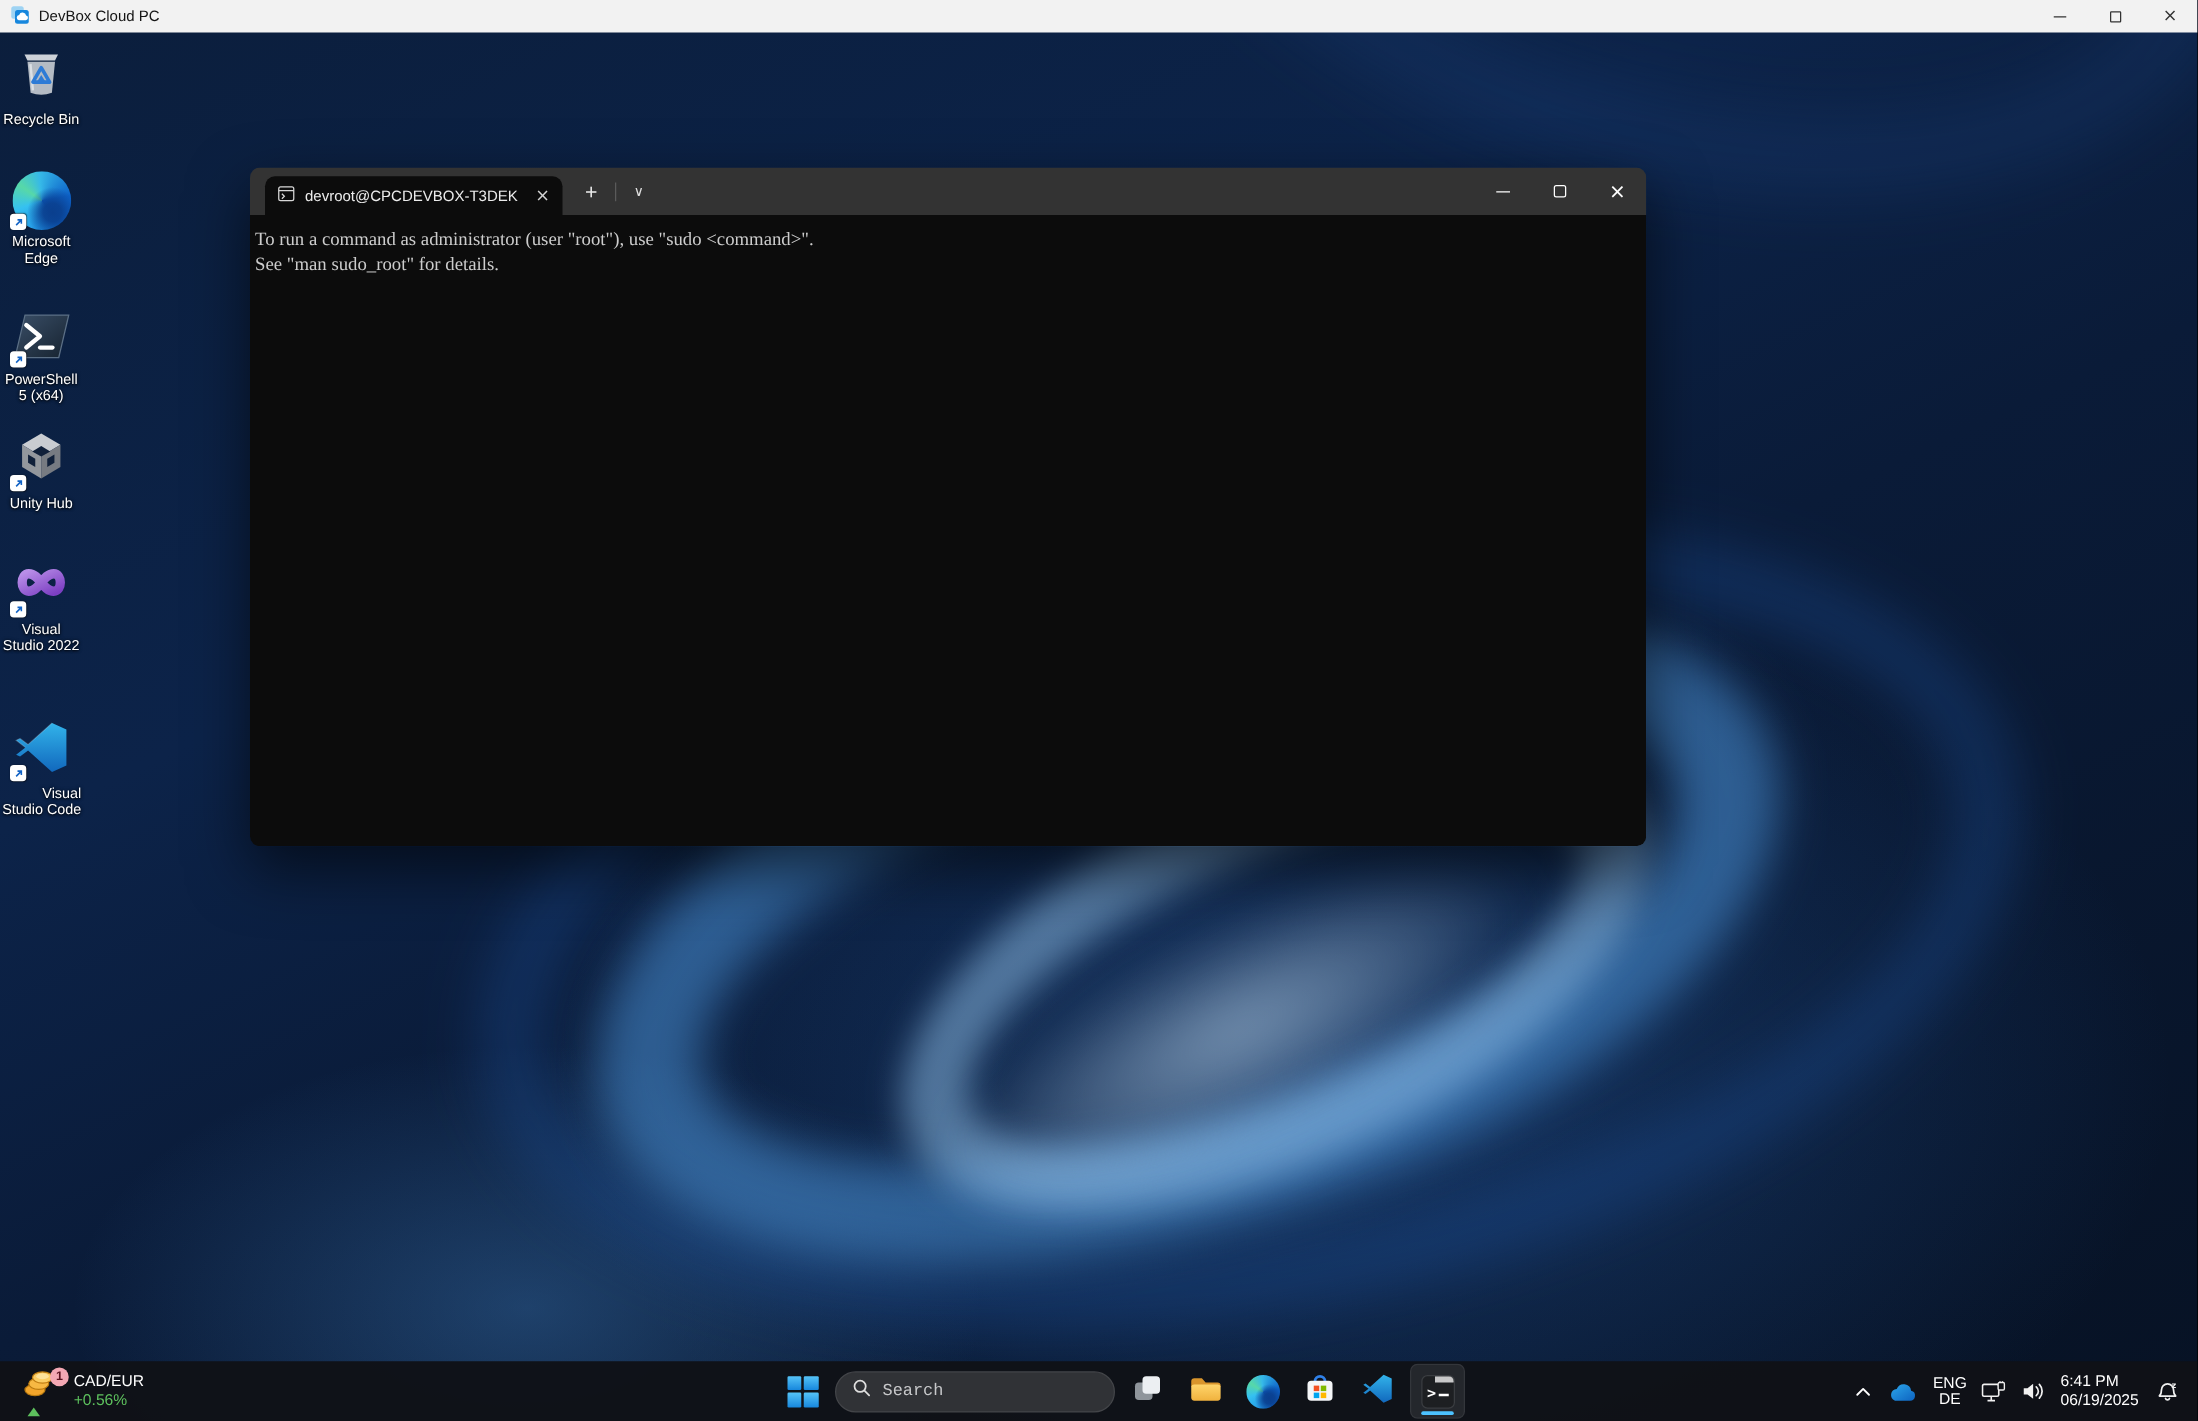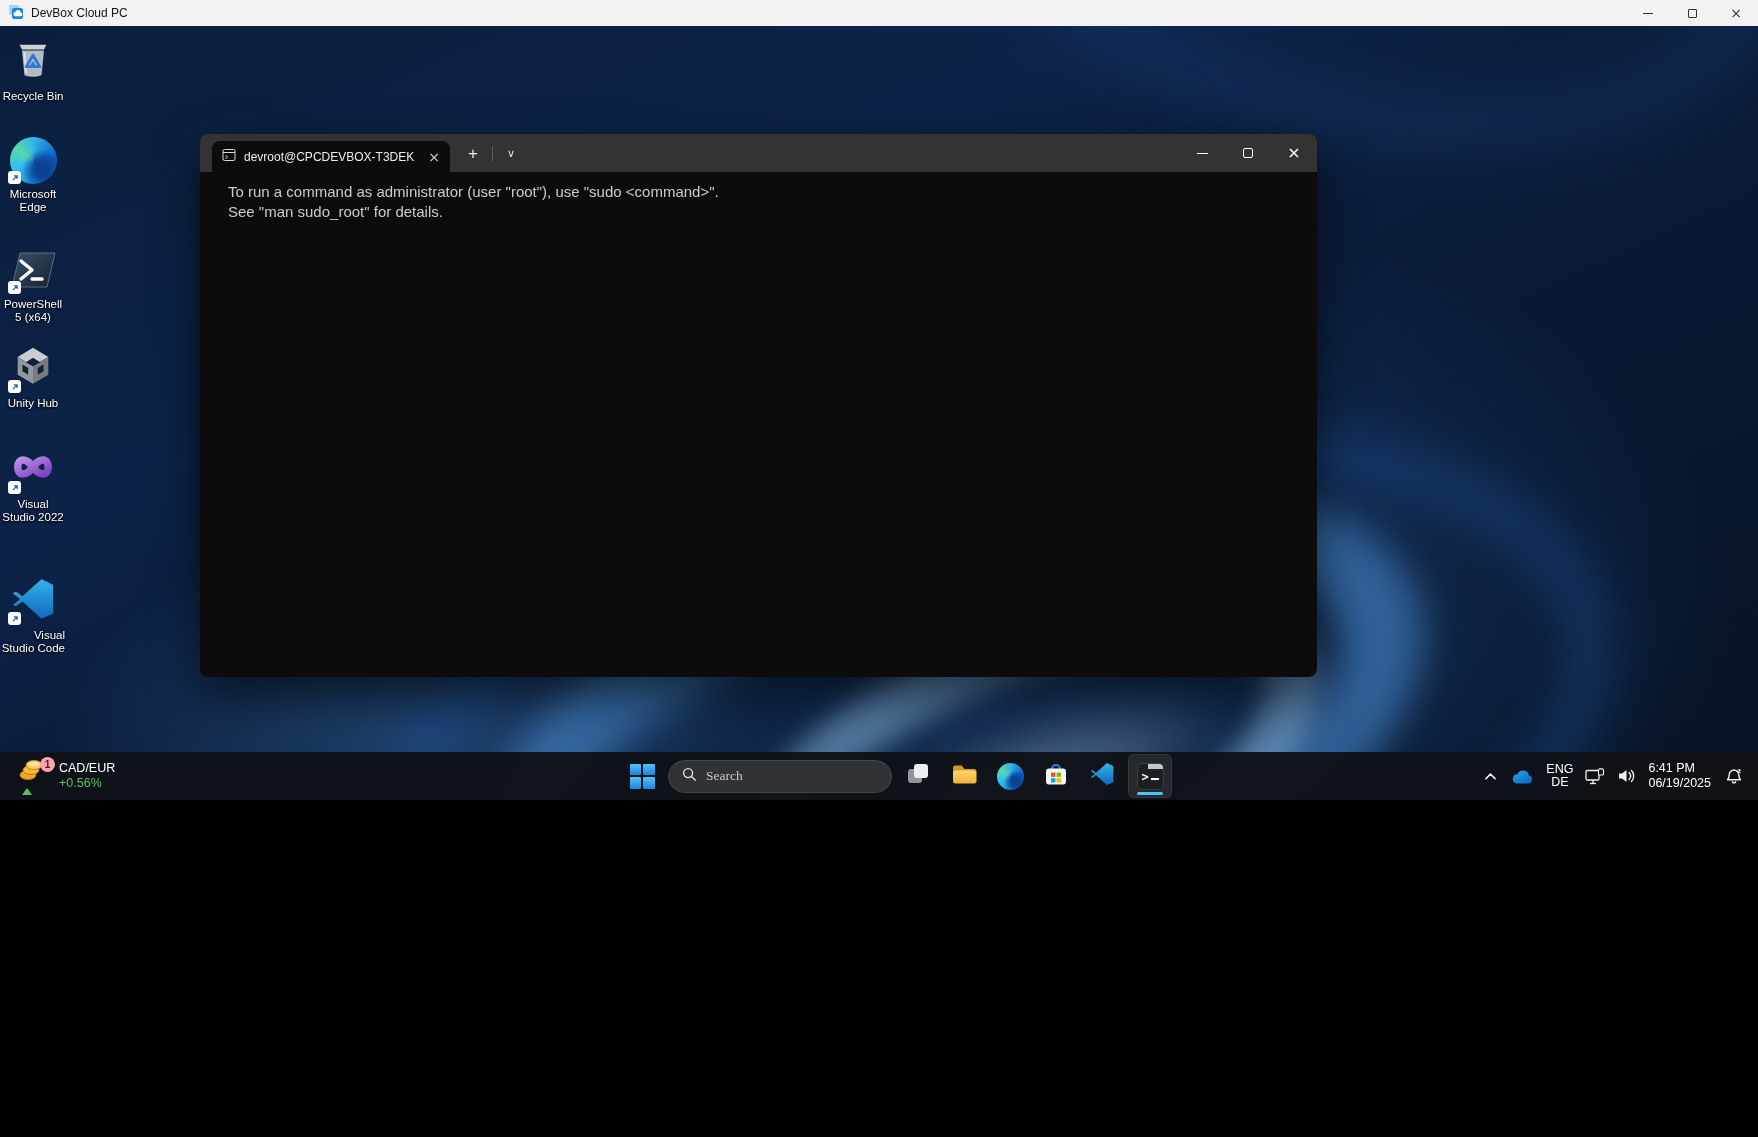--- a/index.html
+++ b/index.html
@@ -1,18 +1,18 @@
 <!DOCTYPE html>
 <html><head>
 <meta charset="utf-8">
 <style>
   * { margin:0; padding:0; box-sizing:border-box; }
   html,body { width:1758px; height:1137px; overflow:hidden; background:#000; }
   body { font-family:"Liberation Sans","DejaVu Sans",sans-serif; position:relative; }
-  .screen { position:absolute; inset:0; width:1758px; height:800px; overflow:hidden; }
+  .screen { position:absolute; inset:0; width:1758px; height:1137px; overflow:hidden; }
 
   
   .wallpaper { position:absolute; inset:0; z-index:0;
     background:
       radial-gradient(ellipse 520px 300px at 24% 92%, rgba(70,140,210,.35), transparent 70%),
       radial-gradient(ellipse 900px 560px at 62% 76%, rgba(40,100,180,.38), transparent 72%),
       linear-gradient(155deg, #0b1e3c 0%, #0c2349 34%, #0a1b38 55%, #071224 100%);
   }
   .bloom { position:absolute; left:400px; top:440px; width:1320px; height:660px; z-index:0; }
   .bloom .rib { position:absolute; border-radius:50%; }
@@ -54,21 +54,21 @@
   .tab-actions { display:flex; align-items:center; height:38px; margin-left:10px; gap:2px; }
   .newtab-btn { color:#e8e8e8; font-size:17px; padding:0 8px; line-height:1; }
   .tab-sep { width:1px; height:15px; background:#5a5a5a; margin:0 4px; }
   .tab-drop { color:#e0e0e0; font-size:11px; padding:0 8px; }
   .win-controls { margin-left:auto; display:flex; height:38px; }
   .win-btn { width:46px; display:flex; align-items:center; justify-content:center; }
   .g-min { width:11px; height:1px; background:#fff; }
   .g-max { width:10px; height:10px; border:1px solid #fff; border-radius:2px; }
   .g-close { color:#fff; font-size:16px; line-height:1; font-family:"DejaVu Sans",sans-serif; }
   .term-body { position:absolute; top:38px; left:0; right:0; bottom:0; background:#0c0c0c;
-    padding:10px 28px; font-family:Liberation Sans, sans-serif; font-size:15px; line-height:20px; color:#cccccc; }
+    padding:10px 4px; font-family:Liberation Serif, serif; font-size:15px; line-height:20px; color:#cccccc; }
   .blankline { height:20px; }
   .p-user { color:#16c60c; font-weight:bold; }
   .p-sep  { color:#cccccc; }
   .p-path { color:#3b78ff; font-weight:bold; }
   .p-sym  { color:#cccccc; }
 
   
   .taskbar { position:absolute; left:0; right:0; bottom:0; height:48px; background:rgba(16,18,23,.97); z-index:5; }
   .widget { position:absolute; left:10px; top:0; height:48px; display:flex; align-items:center; gap:9px; padding:0 8px; }
   .coins-wrap { position:relative; width:32px; height:40px; display:flex; flex-direction:column; align-items:flex-start; justify-content:center; }
@@ -79,21 +79,21 @@
   .widget-text { display:flex; flex-direction:column; line-height:15px; font-size:12.5px; color:#fff; }
   .w-change { color:#5dc05d; }
 
   .center-icons { position:absolute; left:622px; top:0; height:48px; display:flex; align-items:center; gap:6px; }
   .task-icon { width:40px; height:40px; border-radius:5px; display:flex; align-items:center; justify-content:center; position:relative; }
   .start-logo { width:25px; height:25px; display:grid; grid-template-columns:1fr 1fr; grid-template-rows:1fr 1fr; gap:2px; }
   .start-logo i { background:linear-gradient(180deg,#55c3f7,#1787dd); border-radius:1px; }
   .search-pill { width:224px; height:33px; border-radius:17px; background:#303236; border:1px solid #434549;
     display:flex; align-items:center; gap:9px; padding:0 13px; }
   .search-pill input { background:transparent; border:none; outline:none; color:#d6d6d6; font-size:13.5px; width:100%;
-    font-family:Liberation Serif, serif; }
+    font-family:Liberation Mono, monospace; }
   .search-pill input::placeholder { color:#c7c8ca; opacity:1; }
   .edge-task { width:27px; height:27px; }
   .term-task-box { width:44px; height:44px; border-radius:6px; background:rgba(255,255,255,.09);
     border:1px solid rgba(255,255,255,.07); display:flex; align-items:center; justify-content:center; position:relative; }
   .term-glyph { width:27px; height:27px; background:#1d1f22; border:1px solid #3a3d41; border-radius:5px; position:relative; overflow:hidden; }
   .term-glyph .strip { position:absolute; top:0; right:0; width:58%; height:5px; background:rgba(230,230,230,.85); }
   .term-glyph .gt { position:absolute; left:4px; top:6px; color:#fff; font-size:12px; font-weight:bold; font-family:"DejaVu Sans Mono",monospace; }
   .term-glyph .us { position:absolute; left:13px; top:14px; width:8px; height:2px; background:#fff; }
   .active-bar { position:absolute; bottom:2px; left:50%; transform:translateX(-50%); width:26px; height:3px; border-radius:2px; background:#4cc2ff; }
 

